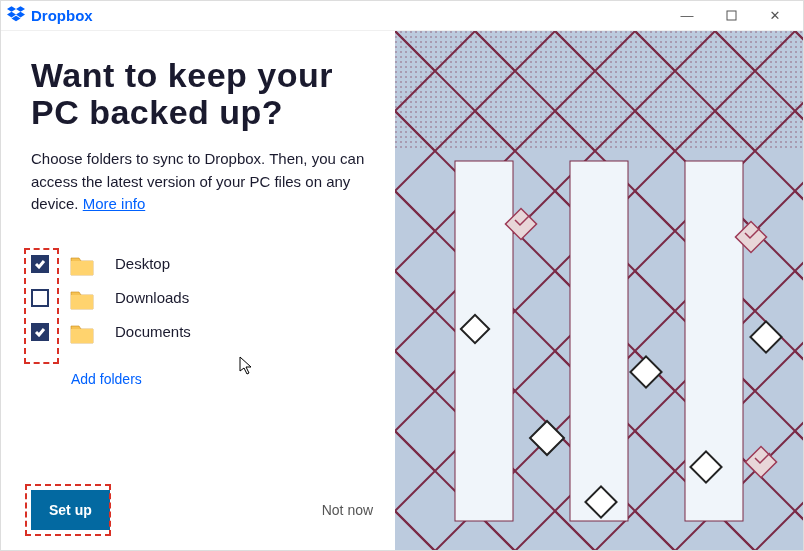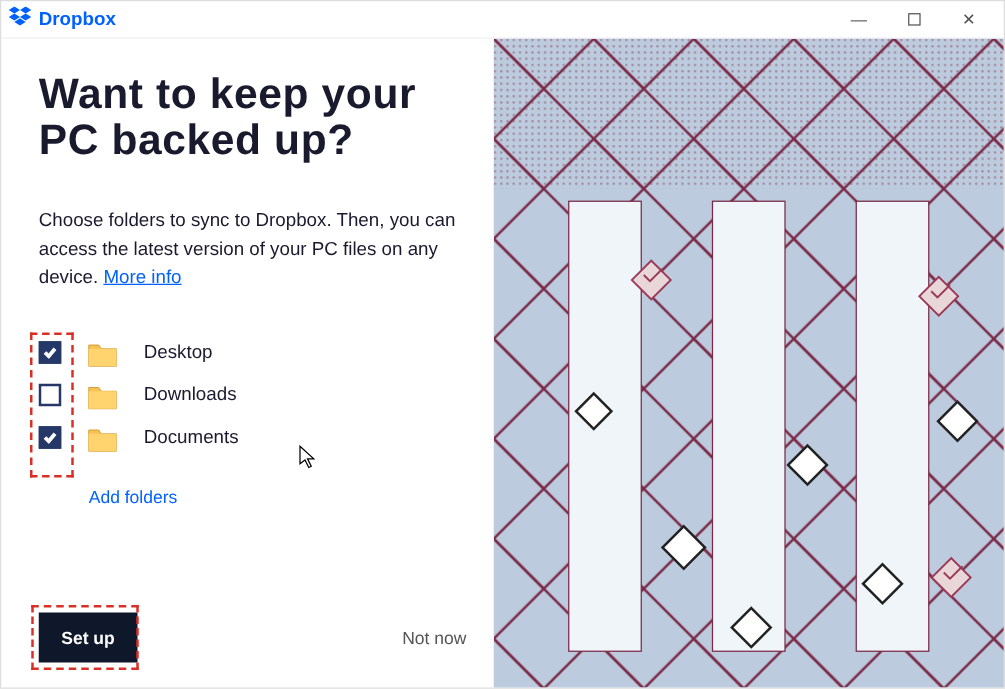--- a/index.html
+++ b/index.html
@@ -6,35 +6,35 @@
 body{font-family:"Segoe UI",Arial,sans-serif;background:#f5f5f5;display:flex;justify-content:center;align-items:center;height:100vh}
 .window{width:804px;height:551px;background:#fff;border:1px solid #ddd;position:relative;overflow:hidden}
 .titlebar{height:30px;display:flex;align-items:center;padding:0 6px;border-bottom:1px solid #f0f0f0}
 .titlebar .tbl{display:flex;align-items:center;gap:6px}
 .titlebar .brand{color:#0061fe;font-size:15px;font-weight:600}
 .winbtns{margin-left:auto;display:flex}
 .winbtns span{width:44px;height:28px;display:flex;align-items:center;justify-content:center;font-size:13px;color:#555}
 .body{display:flex;height:calc(100% - 30px)}
 .left{width:395px;padding:26px 18px 20px 30px;display:flex;flex-direction:column}
 .right{width:409px;position:relative;overflow:hidden;background:#bccbde}
-h1{font-size:34px;font-weight:800;color:#1a1a2e;letter-spacing:.5px;line-height:1.08;margin-bottom:36px}
+h1{font-size:34px;font-weight:800;color:#1a1a2e;letter-spacing:.5px;line-height:1.08;margin-bottom:18px}
 .desc{font-size:15px;color:#1a1a2e;line-height:1.5;margin-bottom:39px}
 .desc a{color:#0061fe;text-decoration:underline}
 .folders{position:relative;margin-bottom:14px}
 .row{display:flex;gap:20px;height:34px}
 .cb{width:18px;height:18px;border:2px solid #253868;display:flex;align-items:center;justify-content:center;cursor:pointer}
 .cb.ck{background:#253868}
 .cb svg{stroke:#fff;stroke-width:3;fill:none}
 .fic{width:26px;height:22px}
 .fname{font-size:15px;color:#1a1a2e}
 .dashbox{position:absolute;border:2px dashed #d93025;pointer-events:none}
 .db1{left:-7px;top:-7px;width:35px;height:116px}
 .addf{color:#0061fe;font-size:14px;margin-left:40px;cursor:pointer}
 .bottom{margin-top:auto;display:flex;align-items:center;position:relative}
-.btn-setup{background:#0f172a;color:#fff;border:none;padding:12px 18px;font-weight:700;font-size:14px;cursor:pointer}
+.btn-setup{background:#0369a1;color:#fff;border:none;padding:12px 18px;font-weight:700;font-size:14px;cursor:pointer}
 .db2{left:-6px;top:-6px;width:86px;height:52px}
 .notnow{margin-left:auto;color:#555;font-size:14px;cursor:pointer;margin-right:4px}
 .cursor{position:absolute;left:238px;top:355px;pointer-events:none}
 
 .right svg line{stroke:#7a2a46;stroke-width:2}
 </style>
 </head>
 <body>
 
 <div class="window">

